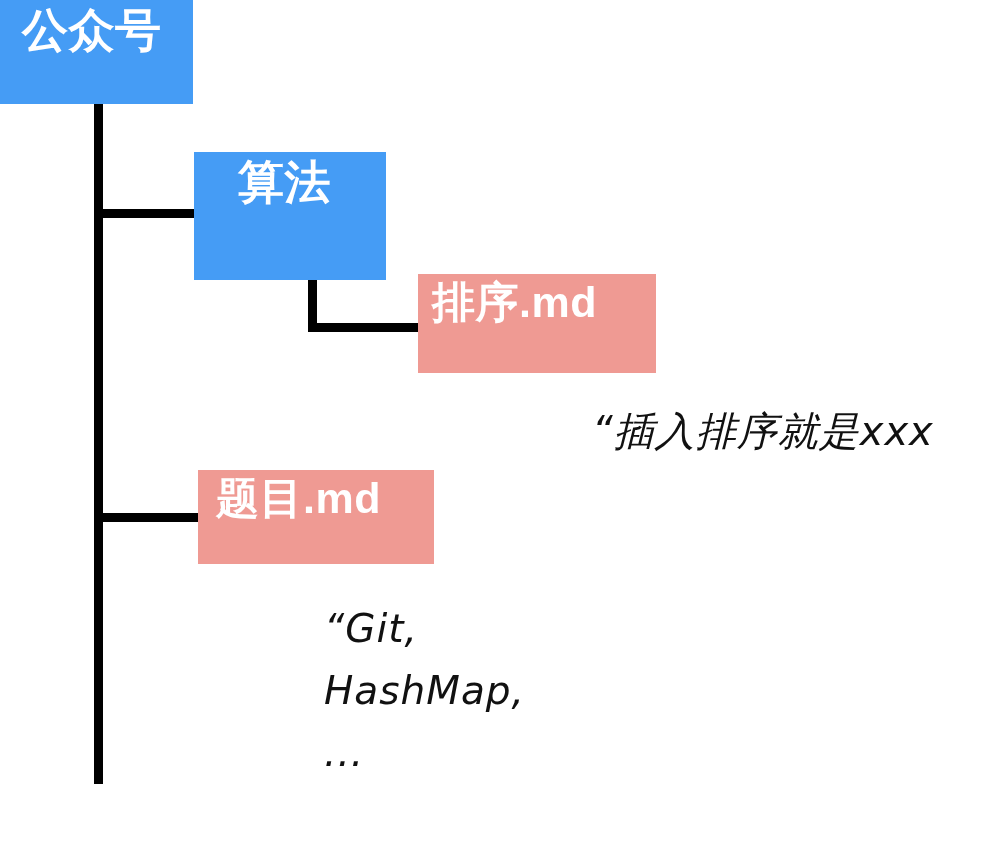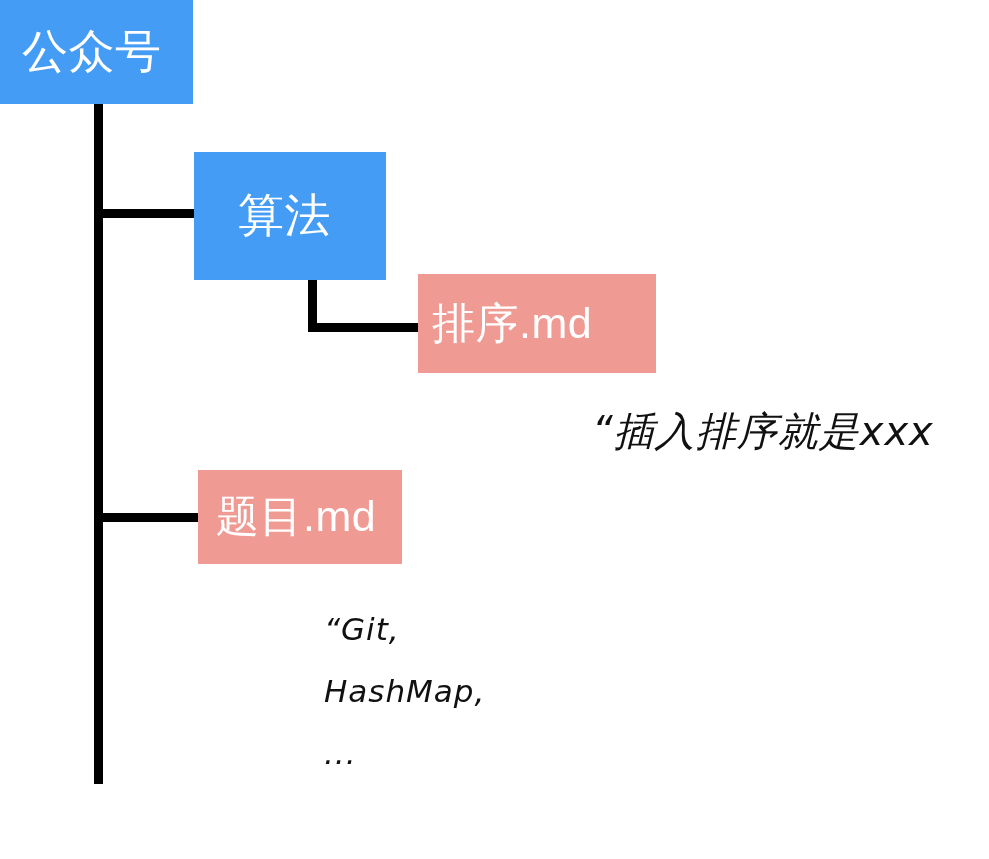--- a/index.html
+++ b/index.html
@@ -16,24 +16,23 @@
     width: 989px;
     height: 859px;
     background: #ffffff;
     overflow: hidden;
   }
 
   
   .node {
     position: absolute;
     display: flex;
-    align-items: center;
     box-sizing: border-box;
     color: #ffffff;
-    font-weight: 400;
+    font-weight: 700;
     letter-spacing: 0.5px;
     white-space: nowrap;
     user-select: none;
   }
   .node-folder {
     background: #459CF5;
   }
   .node-file {
     background: #EF9A93;
   }
@@ -51,21 +50,21 @@
     font-size: 46px;
   }
   #node-paixu {
     left: 418px; top: 274px;
     width: 238px; height: 99px;
     padding-left: 14px;
     font-size: 43px;
   }
   #node-timu {
     left: 198px; top: 470px;
-    width: 204px; height: 94px;
+    width: 236px; height: 94px;
     padding-left: 18px;
     font-size: 43px;
   }
 
   
   .line {
     position: absolute;
     background: #000000;
   }
   
@@ -104,21 +103,21 @@
     white-space: nowrap;
     user-select: none;
   }
   #note-paixu {
     left: 592px; top: 404px;
     font-size: 40px;
     letter-spacing: 1px;
   }
   #note-timu {
     left: 324px; top: 598px;
-    font-size: 31px;
+    font-size: 39px;
     line-height: 62px;
     letter-spacing: 1px;
   }
   .note-line {
     display: block;
   }
 </style>
 </head>
 <body>
 

